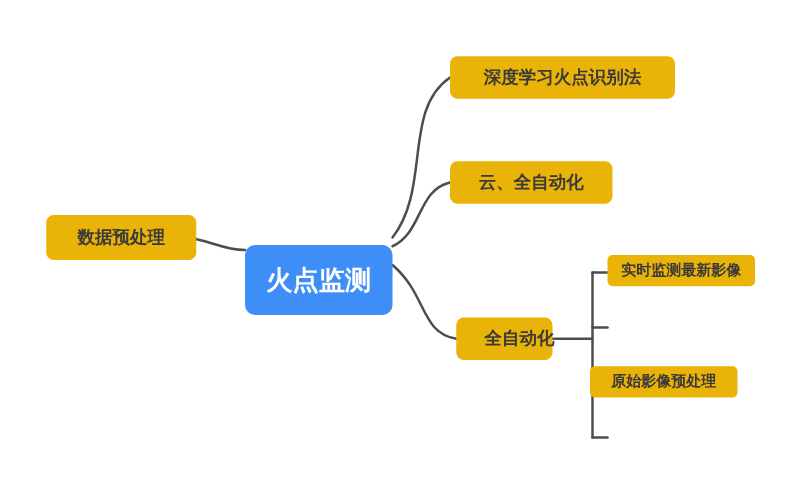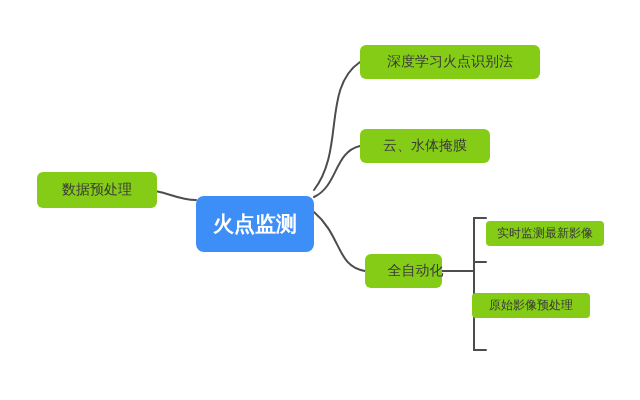--- a/index.html
+++ b/index.html
@@ -18,48 +18,49 @@
     position:absolute;
     left:0;top:0;
     width:640px;height:400px;
     z-index:0;
   }
   .node{
     position:absolute;
     display:flex;
     align-items:center;
     justify-content:center;
-    background:#84cc16;
+    background:#eab308;
     color:#3a3a3a;
     border-radius:6px;
     font-size:14px;
     white-space:nowrap;
     z-index:1;
     cursor:default;
     box-sizing:border-box;
+    font-weight:bold;
   }
   .node-root{
     left:196px;top:172px;width:118px;height:56px;
     background:#3d8ef7;
     color:#ffffff;
     font-size:21px;
     font-weight:bold;
     border-radius:8px;
     margin-top:24px;
   }
   .node-left{left:37px;top:172px;width:120px;height:36px;}
   .node-b0{left:360px;top:45px;width:180px;height:34px;}
   .node-b1{left:360px;top:129px;width:130px;height:34px;}
   .node-b2{left:365px;top:254px;width:77px;height:34px;padding-left:24px;}
   .node-child{
     width:118px;height:25px;
     font-size:12px;
     border-radius:4px;
   }
-  .node-c0{left:486px;top:221px;}
+  .node-c0{left:486px;top:204px;}
   .node-c1{left:486px;top:249px;}
   .node-c2{left:472px;top:293px;}
   .node-c3{left:486px;top:338px;}
   .edges path{
     fill:none;
     stroke:#4d4d4d;
     stroke-width:2;
     stroke-linecap:round;
   }
 </style>
@@ -86,21 +87,21 @@
     <path d="M474,306 L486,306"></path>
     <path d="M474,350 L486,350"></path>
   </svg>
 
   <div class="node node-left">数据预处理</div>
 
   <div class="node node-root">火点监测</div>
 
   <div class="node node-b0">深度学习火点识别法</div>
 
-  <div class="node node-b1">云、水体掩膜</div>
+  <div class="node node-b1">云、全自动化</div>
 
   <div class="node node-b2">全自动化</div>
 
   <div class="node node-child node-c0">实时监测最新影像</div>
 
 
   <div class="node node-child node-c2">原始影像预处理</div>
 
 
 </div>

